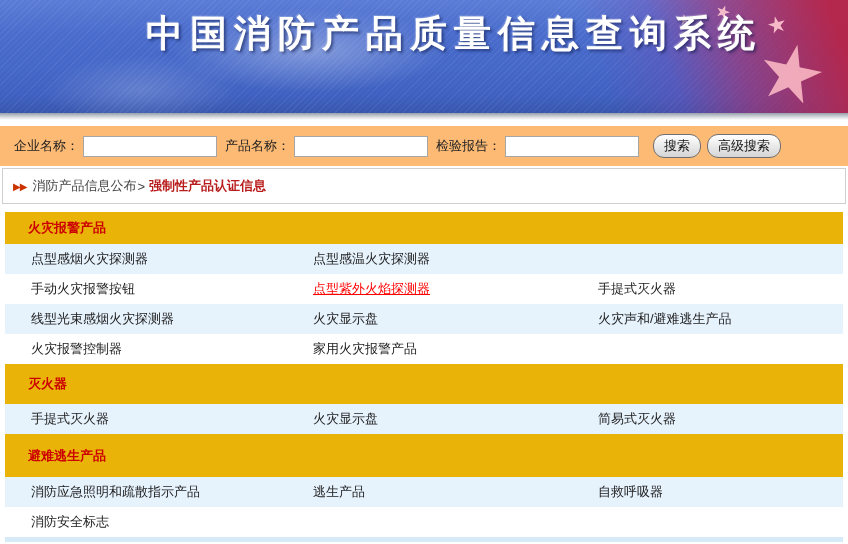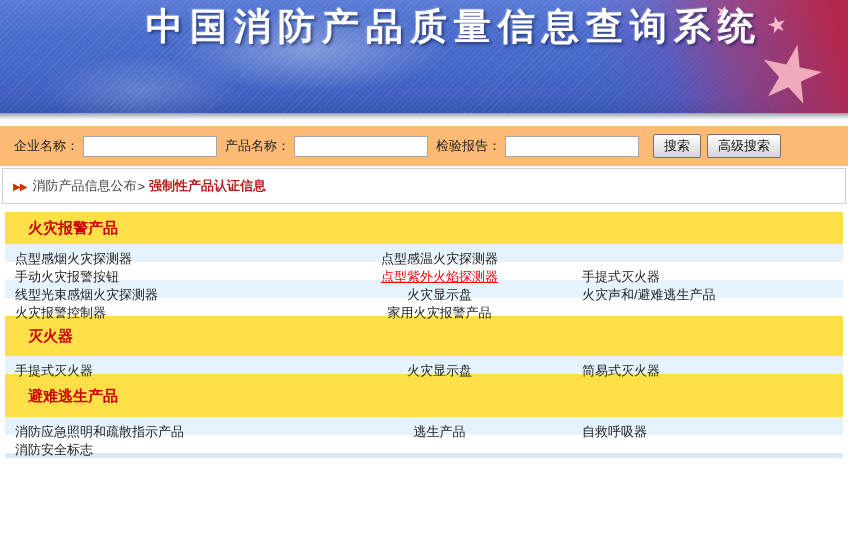--- a/index.html
+++ b/index.html
@@ -19,57 +19,57 @@
   .flag { position:absolute; right:0; top:0; width:310px; height:113px;
     background:linear-gradient(250deg, rgba(185,35,70,0.95) 6%, rgba(175,45,105,0.6) 38%,
                rgba(125,65,170,0.3) 58%, rgba(80,90,200,0) 78%); }
   .star { position:absolute; background:rgba(255,200,210,0.9);
     clip-path:polygon(50% 0%,61% 35%,98% 35%,68% 57%,79% 91%,50% 70%,21% 91%,32% 57%,2% 35%,39% 35%); }
   .star-big   { width:62px; height:62px; right:26px; top:44px; transform:rotate(12deg);
                 background:rgba(255,190,200,0.85); }
   .star-s1 { width:18px; height:18px; right:62px;  top:16px; transform:rotate(-14deg); }
   .star-s2 { width:14px; height:14px; right:118px; top:5px;  transform:rotate(20deg); }
   .star-s3 { width:11px; height:11px; right:158px; top:14px; transform:rotate(-8deg); }
-  .banner-title { position:absolute; left:146px; top:2px; width:660px;
+  .banner-title { position:absolute; left:146px; top:9px; width:660px;
     font-size:37px; font-weight:bold; color:#ffffff; letter-spacing:7px; white-space:nowrap;
     text-shadow:2px 2px 3px rgba(10,20,70,0.55), -1px -1px 1px rgba(255,255,255,0.25); }
   .banner-shadow { width:848px; height:7px;
     background:linear-gradient(180deg,#969ea9 0%, #c9ced4 45%, #ffffff 100%); }
 
   
   .search-gap { height:6px; background:#ffffff; }
   .search-bar { display:flex; align-items:center; height:40px; background:#fdba74;
     padding-left:14px; font-size:13px; color:#222; }
   .search-bar label { margin-right:4px; white-space:nowrap; }
   .search-bar input[type=text] { width:134px; height:21px; border:1px solid #a6a6a6;
     background:#fff; margin-right:8px; padding:0 3px; font-size:13px; }
   .btn { height:24px; margin-left:6px; padding:0 10px; font-size:13px; color:#111;
     background:linear-gradient(180deg,#ffffff 0%,#ececec 45%,#d5d5d5 100%);
-    border:1px solid #707070; border-radius:2px; cursor:pointer;
+    border:1px solid #707070; border-radius:11px; cursor:pointer;
     font-family:"Liberation Sans", sans-serif; }
 
   
   .crumb-wrap { margin:2px 2px 0 2px; height:36px; border:1px solid #cfcfcf; background:#fff;
     display:flex; align-items:center; padding-left:10px; font-size:13px; }
   .crumb-arrows { color:#cc3300; font-size:10px; letter-spacing:-1px; margin-right:6px; }
   .crumb-parent { color:#444; }
   .crumb-sep { color:#444; margin:0 4px 0 1px; }
   .crumb-current { color:#b91c1c; font-weight:bold; }
 
   
   .content { margin:8px 5px 0 5px; }
-  .sec-title { height:32px; line-height:32px; padding-left:23px; background:#fde047;
-    color:#cc0000; font-size:15px; font-weight:bold; }
+  .sec-title { height:32px; line-height:32px; padding-left:23px; background:#eab308;
+    color:#cc0000; font-size:13px; font-weight:bold; }
   .sec-title.tall { height:40px; line-height:40px; }
   .sec-title.taller { height:43px; line-height:43px; }
-  .prow { display:flex; height:18px; line-height:30px; padding-left:10px; font-size:13px; }
+  .prow { display:flex; height:30px; line-height:30px; padding-left:26px; font-size:13px; }
   .prow.blue { background:#e6f2fc; }
   .prow.white { background:#ffffff; }
   .cell { display:block; color:#222; text-decoration:none; cursor:pointer; }
-  .cell.c0 { width:282px; } .cell.c1 { width:285px;text-align:center; } .cell.c2 { flex:1; }
+  .cell.c0 { width:282px; } .cell.c1 { width:285px; } .cell.c2 { flex:1; }
   .cell.hl { color:#ff0000; text-decoration:underline; }
   .footer-strip { height:5px; background:#d6eaf8; margin:0 5px; }
 </style>
 </head>
 <body>
 
 <div class="page">
 
   <div class="banner">
     <div class="texture"></div>

